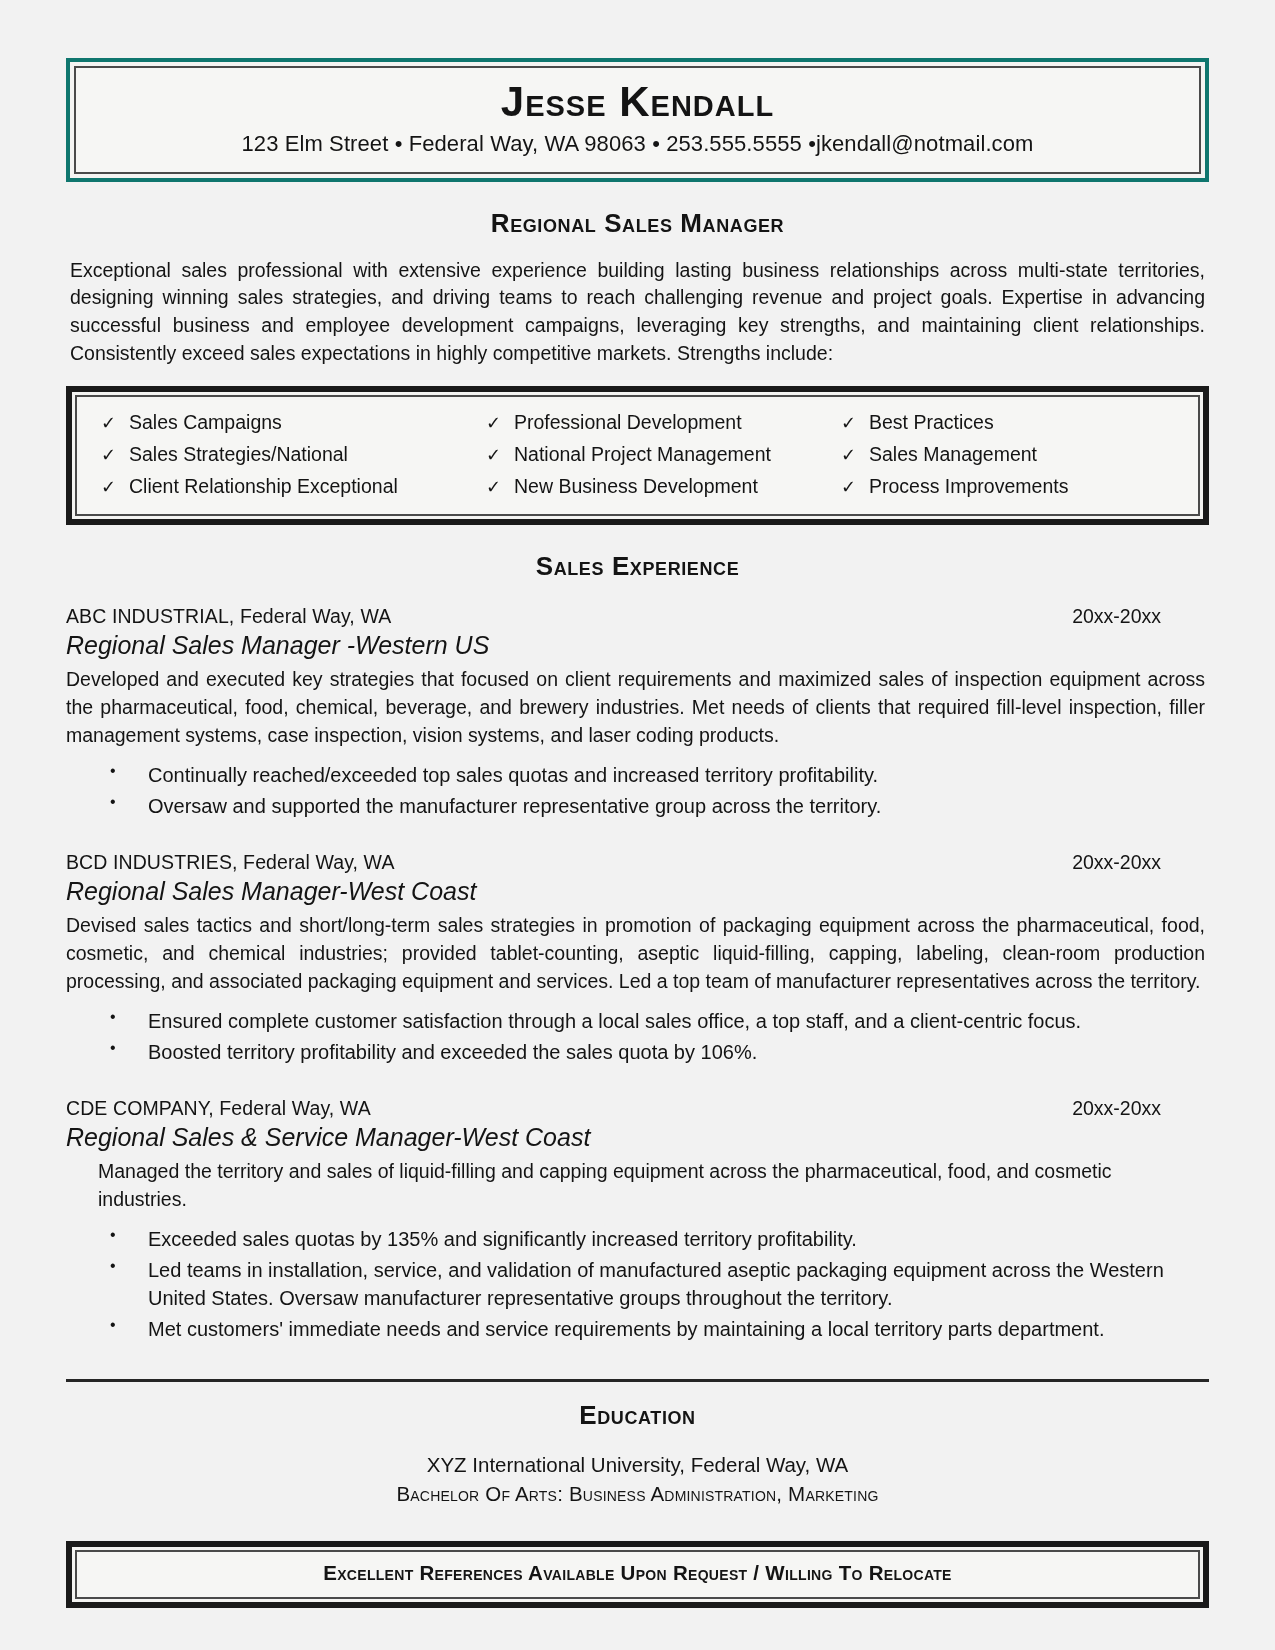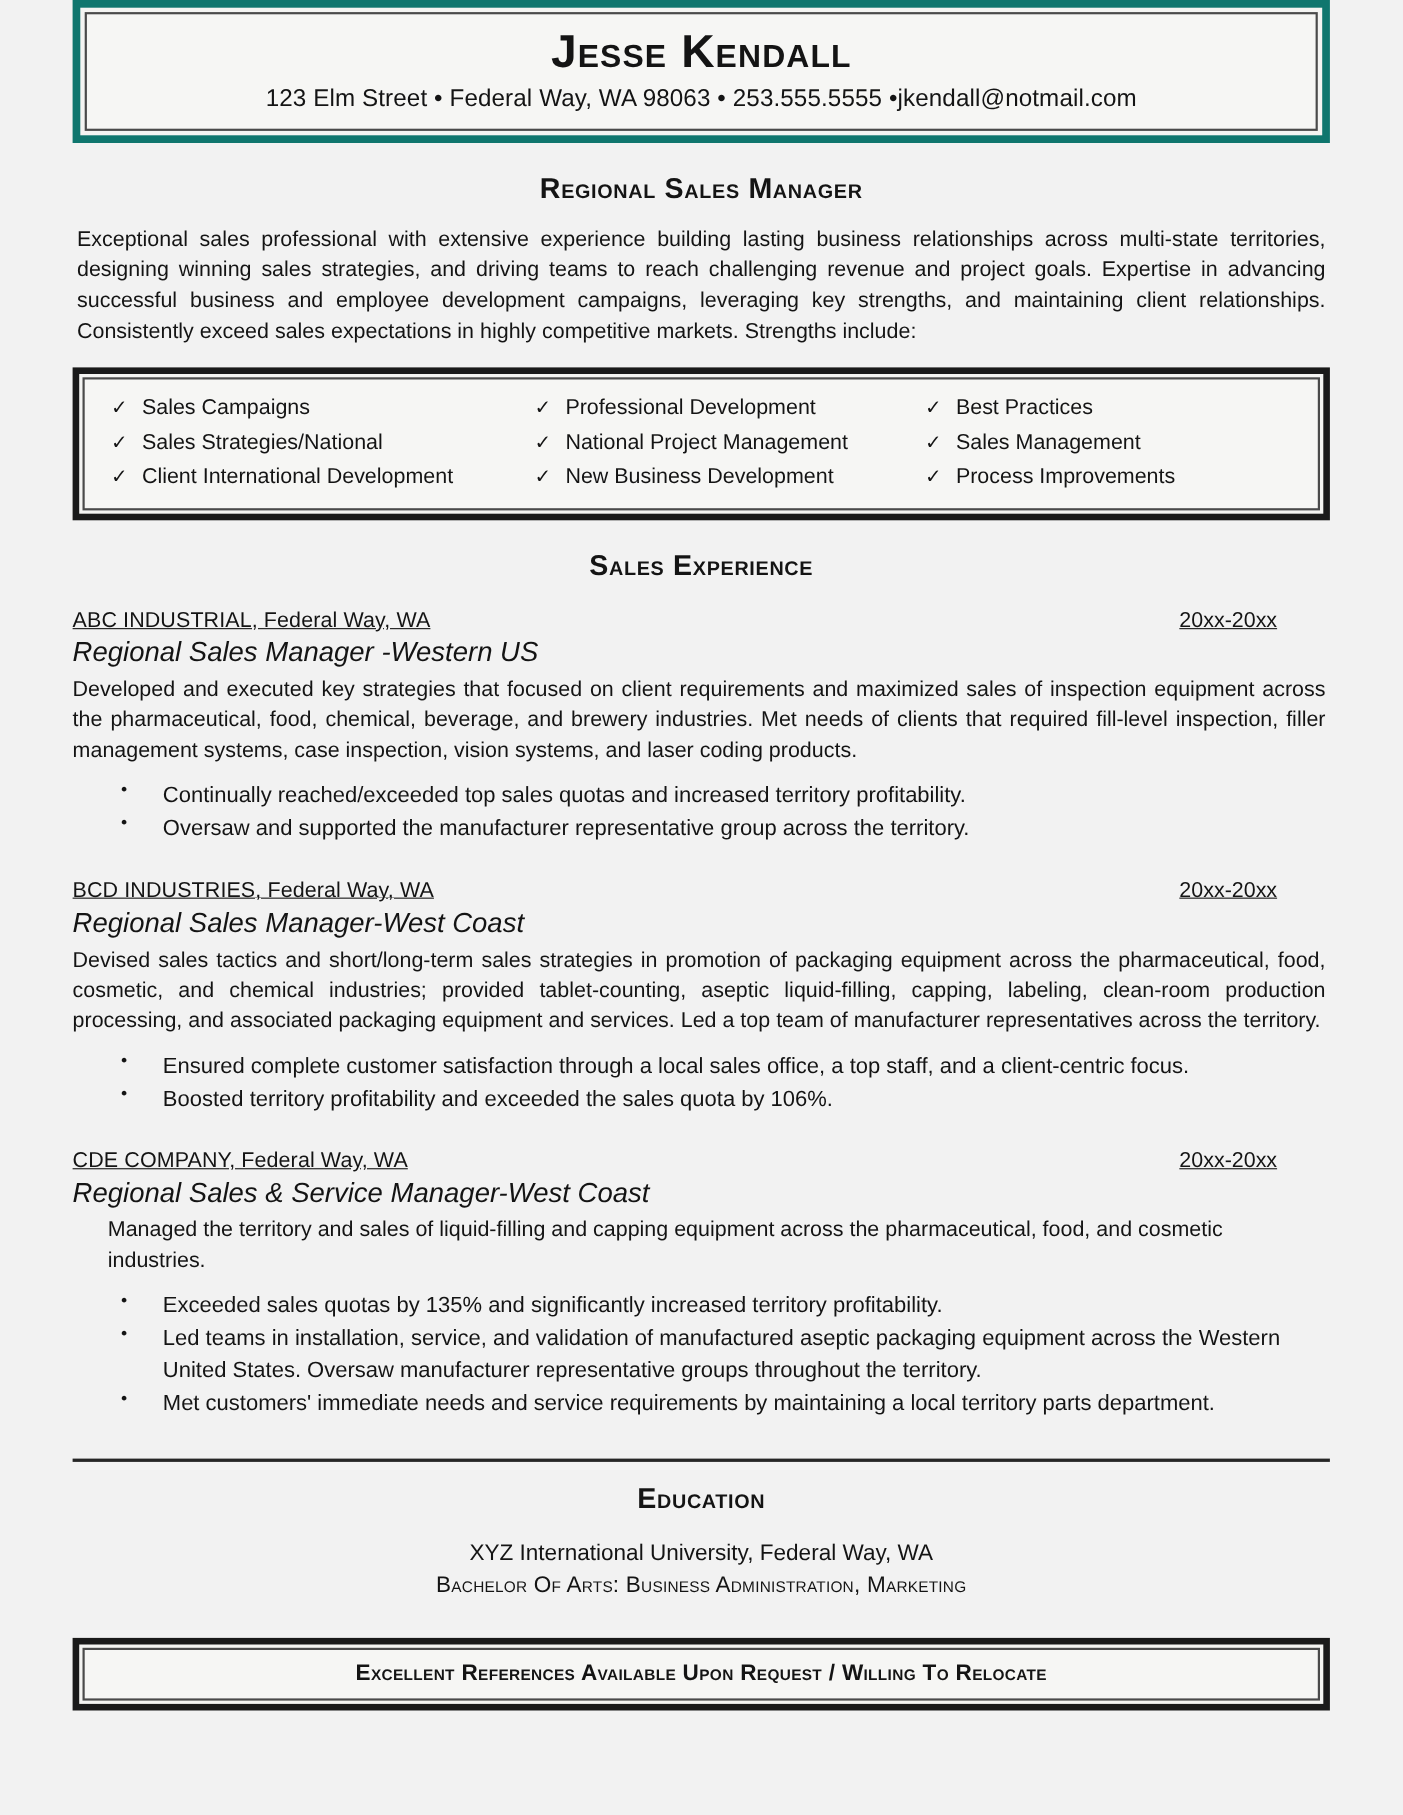--- a/index.html
+++ b/index.html
@@ -19,21 +19,22 @@
     position: relative;
     width: 1275px;
     height: 1650px;
     box-sizing: border-box;
     padding: 0 66px;
     background: #f2f2f2;
   }
 
   
   .header-outer {
-    border: 7px solid #0f766e;
+    margin-top: 58px;
+    border: 4px solid #0f766e;
     background: #f4f4f2;
     padding: 4px;
   }
   .header-inner {
     border: 2px solid #4a4a4a;
     background: #f6f6f4;
     padding: 12px 10px 14px 10px;
     text-align: center;
   }
   .name {
@@ -114,21 +115,20 @@
   
   .job {
     margin-bottom: 4px;
   }
   .job-row {
     display: flex;
     justify-content: space-between;
     align-items: flex-start;
     font-size: 19.5px;
     line-height: 1.3;
-    text-decoration: underline;
   }
   .company {
     letter-spacing: 0.1px;
   }
   .dates {
     font-size: 19.5px;
     white-space: nowrap;
     padding-right: 48px;
   }
   .role {
@@ -253,21 +253,21 @@
         <div class="skill">
           <span class="check">✓</span>
           <span>National Project Management</span>
         </div>
         <div class="skill">
           <span class="check">✓</span>
           <span>Sales Management</span>
         </div>
         <div class="skill">
           <span class="check">✓</span>
-          <span>Client International Development</span>
+          <span>Client Relationship Exceptional</span>
         </div>
         <div class="skill">
           <span class="check">✓</span>
           <span>New Business Development</span>
         </div>
         <div class="skill">
           <span class="check">✓</span>
           <span>Process Improvements</span>
         </div>
       </div>

